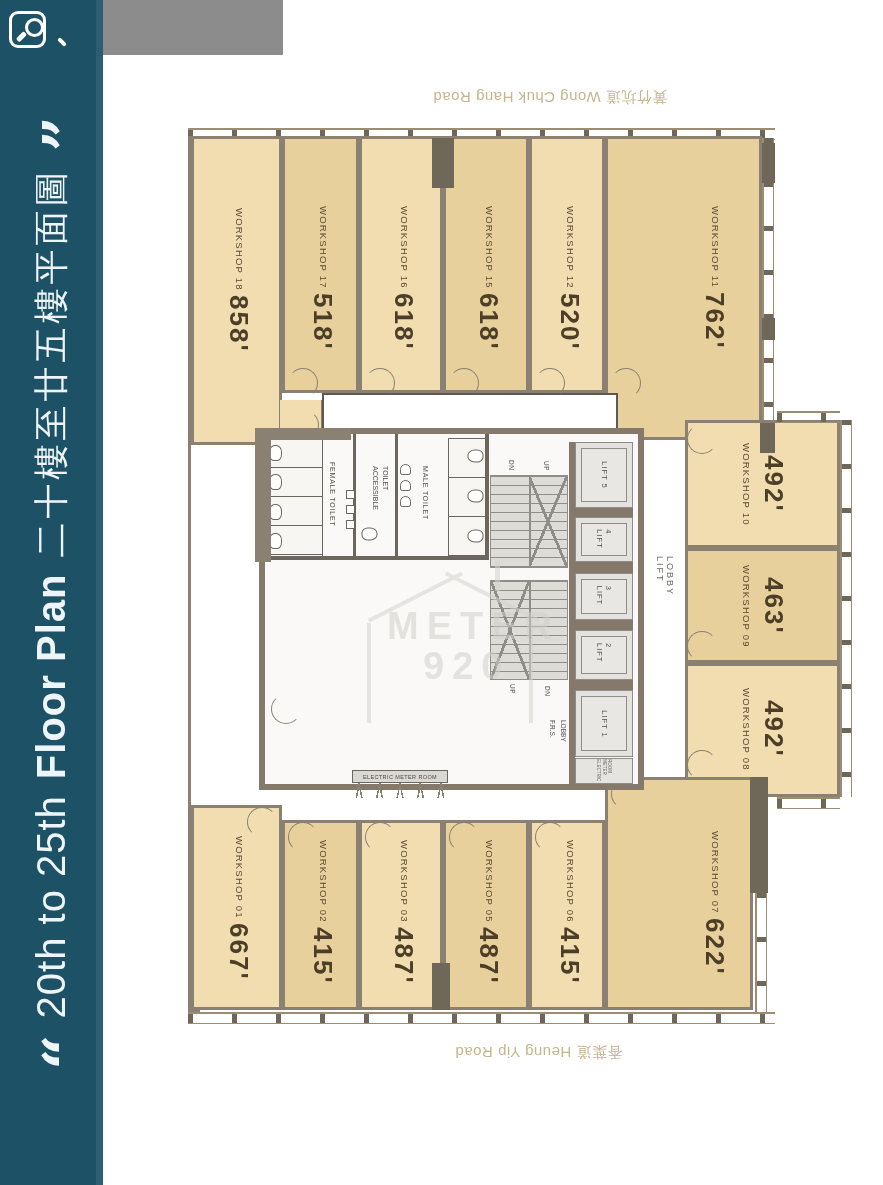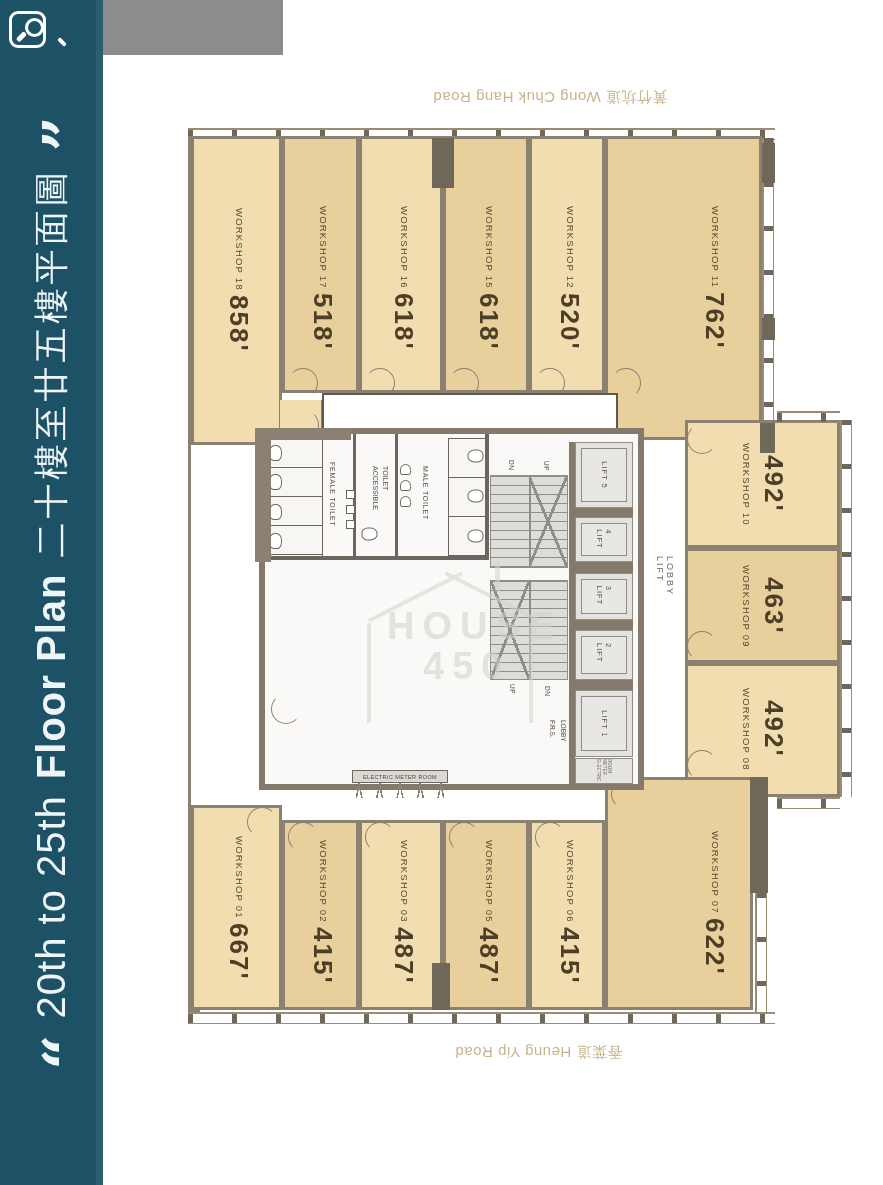--- a/index.html
+++ b/index.html
@@ -316,18 +316,18 @@
       <span class="uname">WORKSHOP 07</span>
       <span class="uarea">622'</span>
     </div>
 
     <div class="abs wm" style="left:160px;top:405px;width:210px;height:230px;">
       <div class="abs wm-line" style="left:18px;top:62px;width:105px;height:4px;transform:rotate(-27deg);"></div>
       <div class="abs wm-line" style="left:95px;top:62px;width:105px;height:4px;transform:rotate(27deg);"></div>
       <div class="abs wm-line" style="left:150px;top:28px;width:5px;height:30px;"></div>
       <div class="abs wm-line" style="left:22px;top:90px;width:4px;height:100px;"></div>
       <div class="abs wm-line" style="left:184px;top:90px;width:4px;height:100px;"></div>
-      <div class="abs wm-text" style="left:42px;top:72px;">HOUSE</div>
-      <div class="abs wm-text" style="left:78px;top:112px;">450</div>
+      <div class="abs wm-text" style="left:42px;top:72px;">METER</div>
+      <div class="abs wm-text" style="left:78px;top:112px;">920</div>
     </div>
 
   </div>
 </div>
 
 </body></html>

